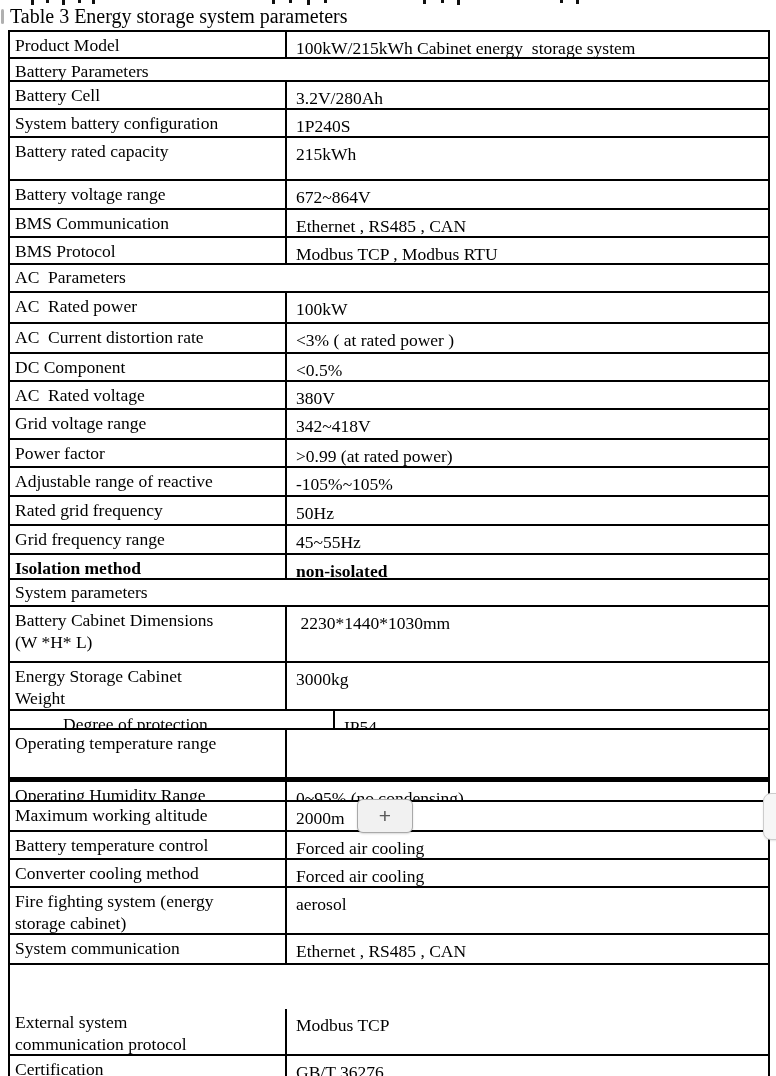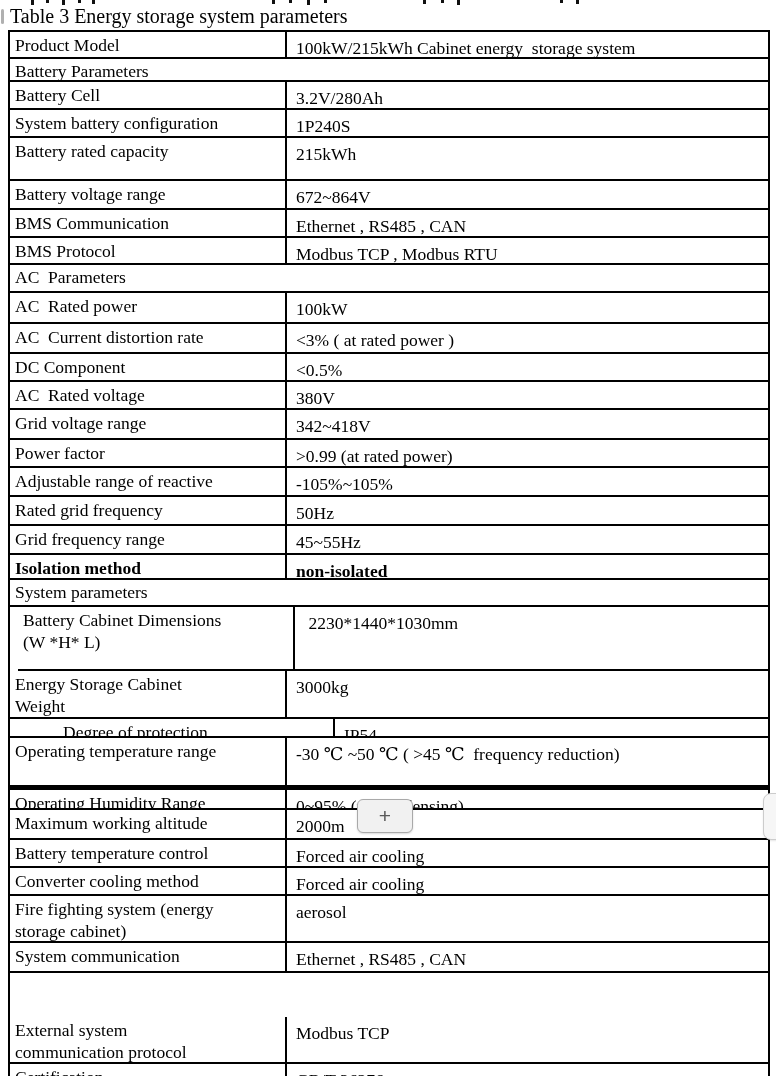--- a/index.html
+++ b/index.html
@@ -140,35 +140,35 @@
       <div class="cell label">Grid frequency range</div>
       <div class="cell value">45~55Hz</div>
     </div>
     <div class="row" style="height: 25px; font-weight: bold;">
       <div class="cell label">Isolation method</div>
       <div class="cell value">non-isolated</div>
     </div>
     <div class="row section" style="height: 27px;">
       <div class="cell label">System parameters</div>
     </div>
-    <div class="row" style="height: 64px; margin-left: 8px;">
+    <div class="row" style="height: 56px;">
       <div class="cell label">Battery Cabinet Dimensions
 (W *H* L)</div>
       <div class="cell value"> 2230*1440*1030mm</div>
     </div>
     <div class="row" style="height: 48px;">
       <div class="cell label">Energy Storage Cabinet
 Weight</div>
       <div class="cell value">3000kg</div>
     </div>
     <div class="row" style="height: 19px; padding-left: 48px;">
       <div class="cell label">Degree of protection</div>
       <div class="cell value">IP54</div>
     </div>
-    <div class="row thick" style="height: 52px;">
+    <div class="row thick" style="height: 52px; flex-direction: column;">
       <div class="cell label">Operating temperature range</div>
       <div class="cell value">-30 ℃ ~50 ℃ ( &gt;45 ℃  frequency reduction)</div>
     </div>
     <div class="row" style="height: 20px; font-family: Liberation Serif, serif;">
       <div class="cell label">Operating Humidity Range</div>
       <div class="cell value">0~95% (no condensing)</div>
     </div>
     <div class="row" style="height: 30px;">
       <div class="cell label">Maximum working altitude</div>
       <div class="cell value">2000m</div>

